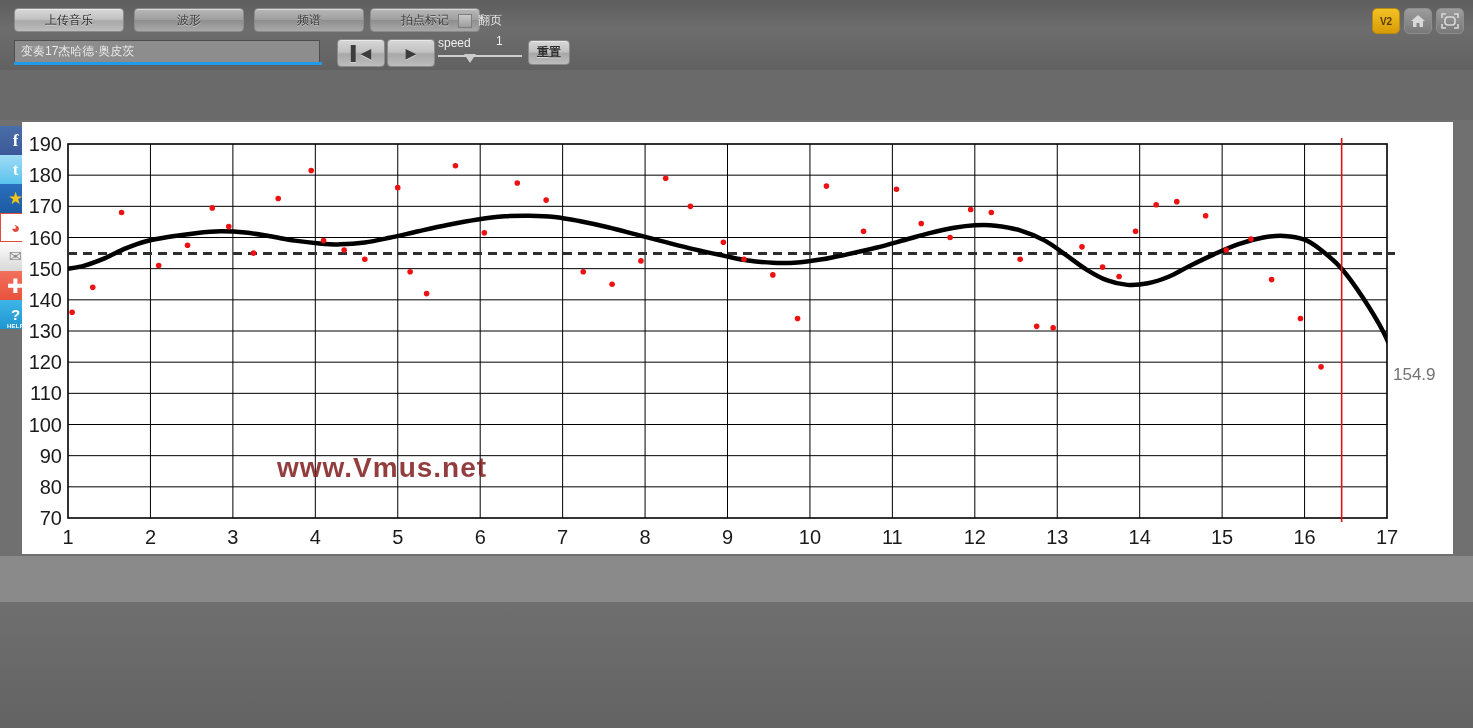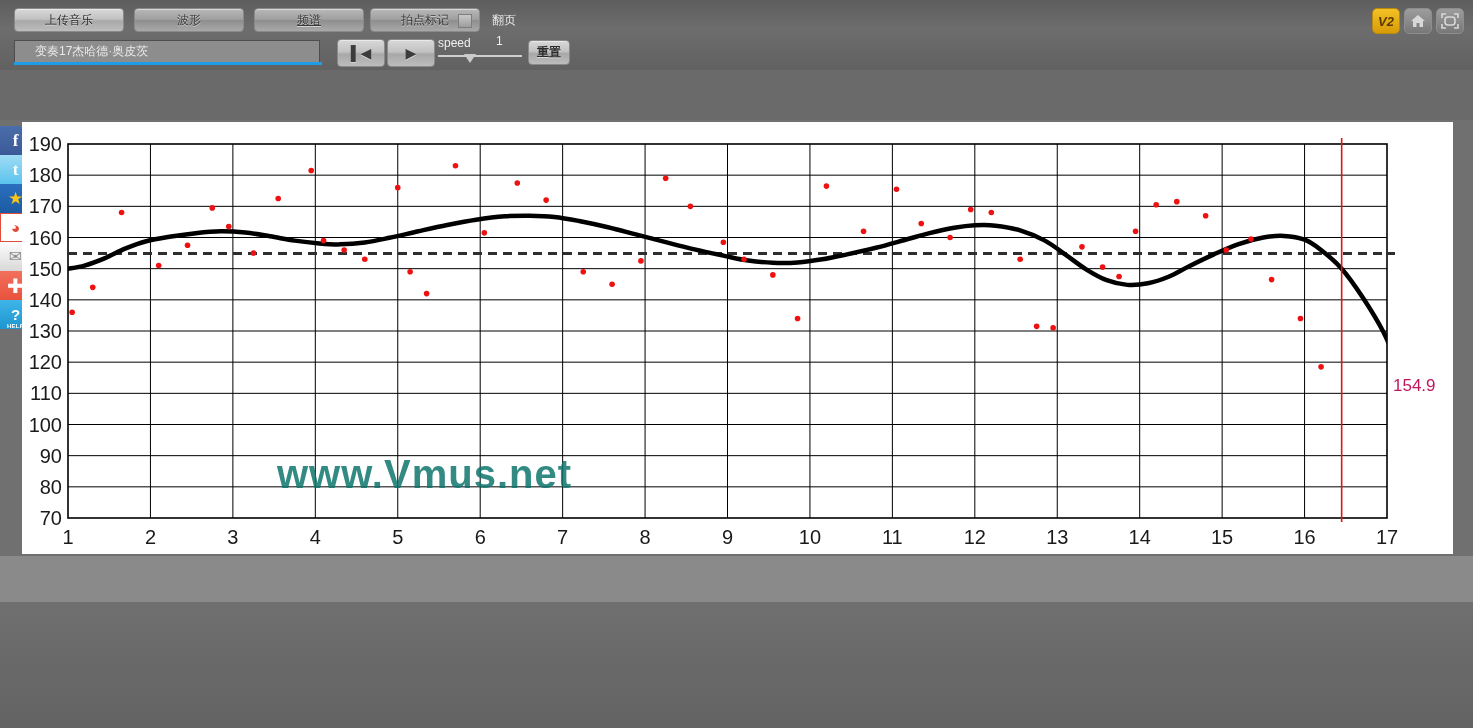--- a/index.html
+++ b/index.html
@@ -13,71 +13,71 @@
     background:linear-gradient(180deg,#d8d8d8 0%,#c2c2c2 45%,#a8a8a8 55%,#bdbdbd 100%);
     border:1px solid #8a8a8a;border-radius:4px;color:#2a2a2a;
     font-size:12px;text-align:right;box-shadow:0 1px 0 rgba(255,255,255,.45) inset;
     display:flex;align-items:center;justify-content:center;cursor:default;
     text-shadow:0 1px 0 rgba(255,255,255,.5);user-select:none;}
   .btn3d.dark{background:linear-gradient(180deg,#b8b8b8 0%,#9f9f9f 48%,#8e8e8e 52%,#a9a9a9 100%);
     color:#3a3a3a;}
   .tbtn{position:absolute;top:8px;height:22px;}
   #tb0{left:14px;width:108px;}
   #tb1{left:134px;width:108px;}
-  #tb2{left:254px;width:108px;text-decoration:underline;}
+  #tb2{left:254px;width:108px;}
   #tb3{left:370px;width:108px;}
   .cbx{width:12px;height:12px;background:linear-gradient(180deg,#c9c9c9,#9d9d9d);
     border:1px solid #7d7d7d;display:inline-block;vertical-align:middle;position:relative;}
-  #flipwrap{position:absolute;left:458px;top:12px;display:flex;align-items:center;gap:20px;}
+  #flipwrap{position:absolute;left:458px;top:12px;display:flex;align-items:center;gap:6px;}
   #flipwrap .lbl{color:#e8e8e8;font-size:12px;}
 
   #titlefield{position:absolute;left:14px;top:40px;width:306px;height:24px;
     background:#8d8d8d;border:1px solid #4e4e4e;color:#e9e9e9;font-size:12px;
-    padding-left:20px;line-height:20px;box-sizing:border-box;}
+    padding-left:6px;line-height:20px;box-sizing:border-box;}
   #titleunder{position:absolute;left:14px;top:62px;width:308px;height:3px;background:#1e9ce8;}
 
   .navbtn{position:absolute;top:39px;width:46px;height:26px;}
   #navprev{left:337px;}
   #navplay{left:387px;}
   .navglyph{font-size:14px;color:#3c3c3c;}
 
   #speedwrap{position:absolute;left:438px;top:36px;width:86px;height:30px;}
   #speedlbl{position:absolute;left:0;top:0;color:#efefef;font-size:12px;}
   #speedval{position:absolute;left:58px;top:-2px;color:#efefef;font-size:12px;}
   #speedtrack{position:absolute;left:0;top:19px;width:84px;height:2px;background:#cfcfcf;}
   #speedthumb{position:absolute;left:26px;top:18px;width:0;height:0;
     border-left:6px solid transparent;border-right:6px solid transparent;border-top:9px solid #cbcbcb;}
   #resetbtn{position:absolute;left:528px;top:40px;width:40px;height:23px;font-weight:bold;}
 
   .topicon{position:absolute;top:8px;width:26px;height:24px;border-radius:5px;
      background:linear-gradient(180deg,#9d9d9d,#787878);border:1px solid #8d8d8d;
      display:flex;align-items:center;justify-content:center;}
   #ic-v2{left:1372px;background:linear-gradient(180deg,#f3c225,#d79b07);color:#5b3a00;
-     font-weight:bold;font-size:13px;font-style:italic;border:1px solid #b88a10;text-align:right;}
+     font-weight:bold;font-size:10px;border:1px solid #b88a10;text-align:right;}
   #ic-home{left:1404px;}
   #ic-full{left:1436px;}
 
   
   .wavestrip{position:absolute;left:0;top:70px;width:1473px;height:50px;background:#6a6a6a;}
   #wvouter{position:absolute;left:338px;top:75px;width:802px;height:40px;
     background:linear-gradient(180deg,#bdbdbd,#9e9e9e);border:1px solid #8c8c8c;}
   #wvsel{position:absolute;left:98px;top:2px;width:667px;height:36px;background:#cfe7fb;
     border:2px solid #2f8fd8;box-sizing:border-box;}
   #wvcanvas{position:absolute;left:100px;top:3px;width:660px;height:34px;}
   #wvtail{position:absolute;left:766px;top:2px;width:106px;height:36px;border:2px solid #ffffff;box-sizing:border-box;}
   #wvtail .pale{position:absolute;left:0;top:0;width:46px;height:100%;background:#e6eecb;}
   #wvtail .gold{position:absolute;left:52px;top:0;width:50px;height:100%;background:#c9bb6e;}
   #wvtail .red{position:absolute;left:46px;top:-3px;width:4px;height:40px;background:#c01a1a;}
   #wvtail .gline{position:absolute;left:0;top:17px;width:48px;height:2px;background:#8f8f8f;}
 
   
   #chartpanel{position:absolute;left:22px;top:122px;width:1431px;height:432px;background:#ffffff;}
   #chartsvg{position:absolute;left:0;top:0;}
-  #avglabel{position:absolute;left:1371px;top:243px;font-size:17px;color:#be185d;margin-top:11px;}
-  #wm{position:absolute;left:255px;top:330px;font-size:40px;font-weight:bold;color:#0f766e;
+  #avglabel{position:absolute;left:1371px;top:243px;font-size:17px;color:#737373;}
+  #wm{position:absolute;left:255px;top:330px;font-size:28px;font-weight:bold;color:#7f1d1d;
      letter-spacing:1px;opacity:.85;user-select:none;}
 
   
   #rail{position:absolute;left:0;top:126px;width:31px;}
   .soc{width:31px;height:29px;display:flex;align-items:center;justify-content:center;
      font-size:17px;font-weight:bold;color:#fff;position:relative;}
   .soc.fb{background:linear-gradient(180deg,#4a6ea9,#3b5998);font-family:"Liberation Serif",serif;}
   .soc.tw{background:linear-gradient(180deg,#9fdcf4,#5bc3ee);color:#fff;font-family:"Liberation Serif",serif;}
   .soc.qz{background:linear-gradient(180deg,#2a6fbe,#1d5ba3);color:#f5c518;}
   .soc.wb{background:#ffffff;border:1px solid #e24b3a;box-sizing:border-box;color:#e24b3a;font-size:15px;}

